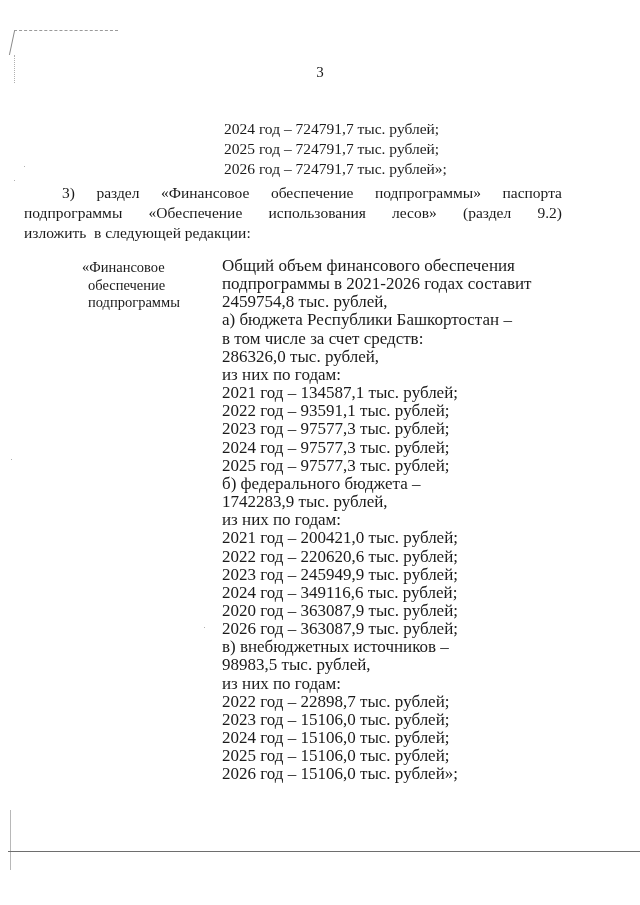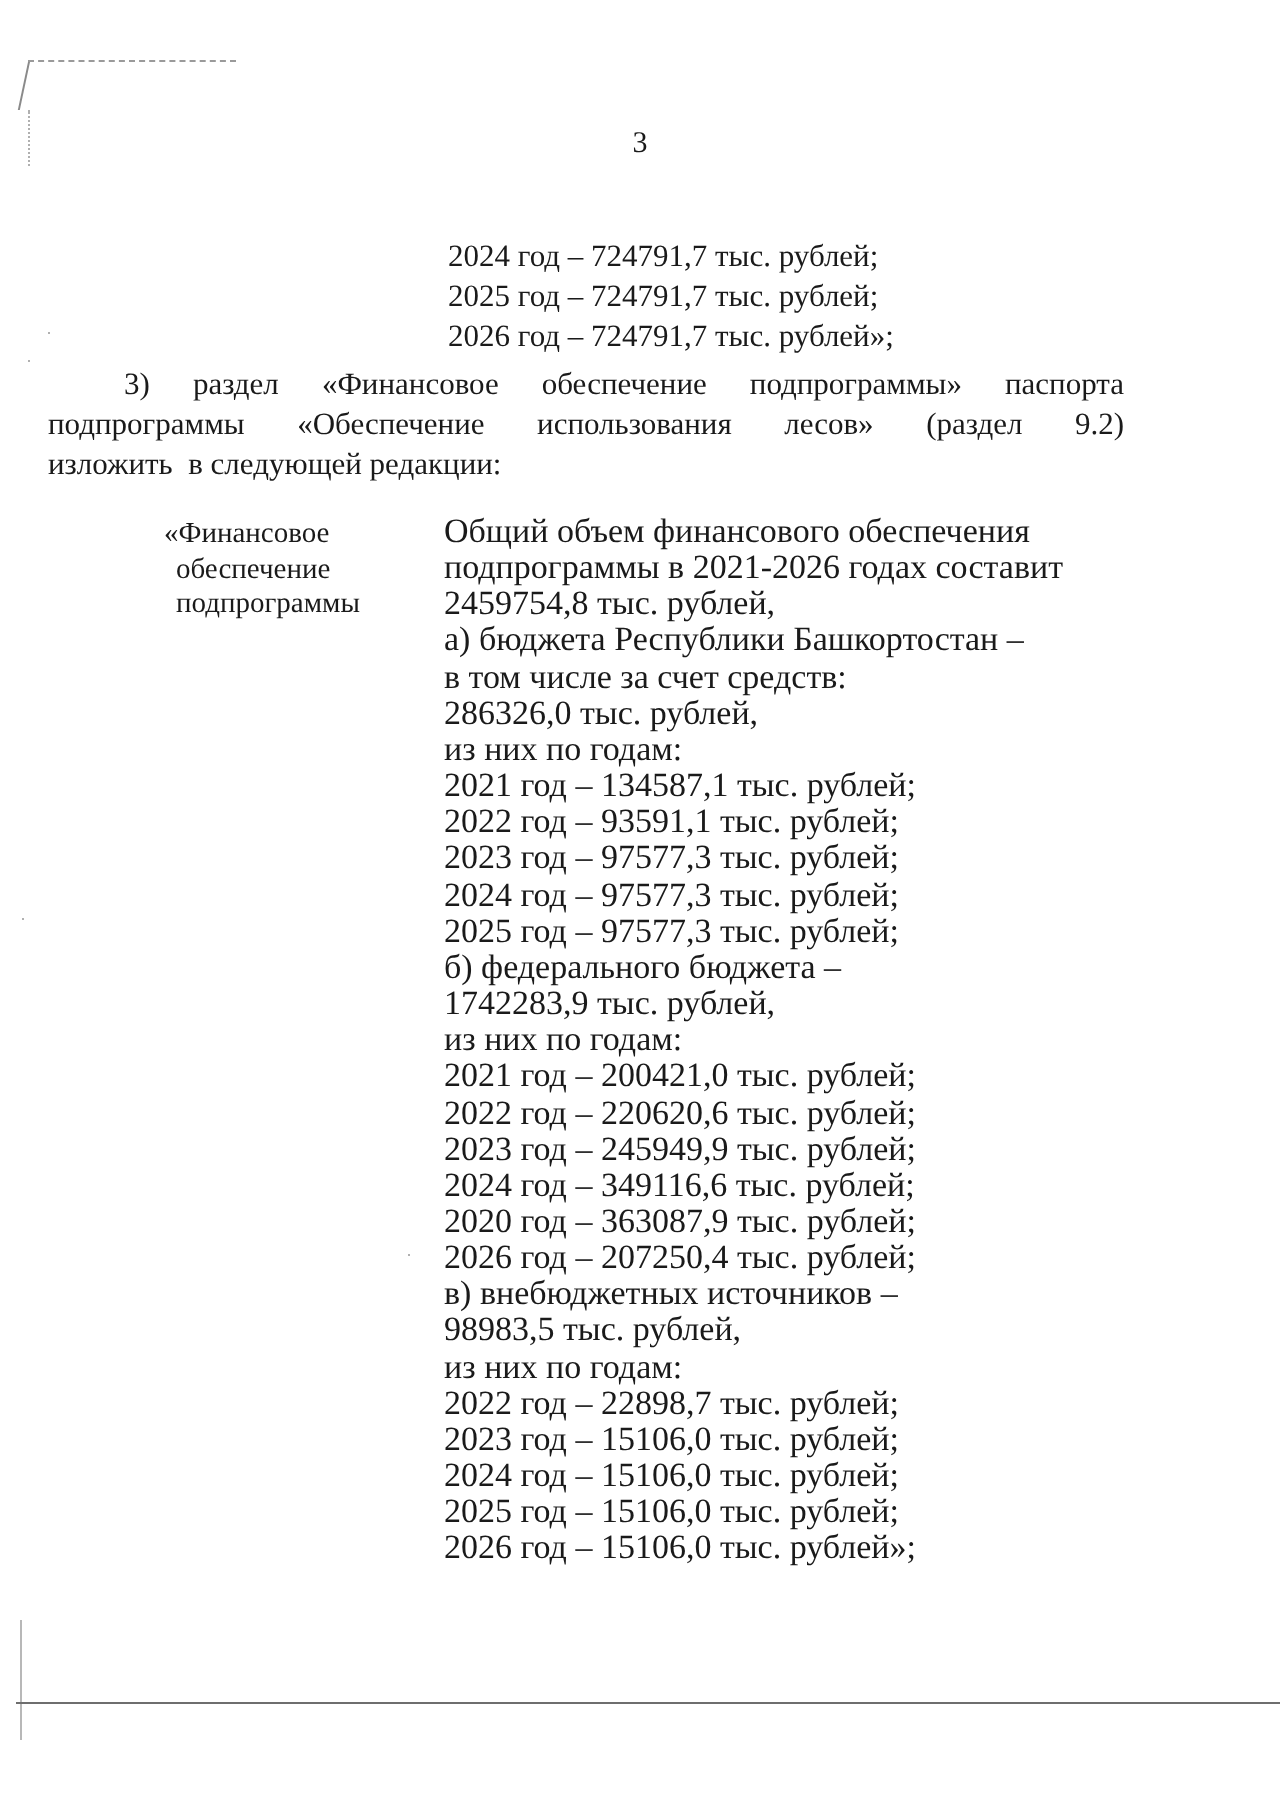--- a/index.html
+++ b/index.html
@@ -167,21 +167,21 @@
   <div>2024 год – 97577,3 тыс. рублей;</div>
   <div>2025 год – 97577,3 тыс. рублей;</div>
   <div>б) федерального бюджета –</div>
   <div>1742283,9 тыс. рублей,</div>
   <div>из них по годам:</div>
   <div>2021 год – 200421,0 тыс. рублей;</div>
   <div>2022 год – 220620,6 тыс. рублей;</div>
   <div>2023 год – 245949,9 тыс. рублей;</div>
   <div>2024 год – 349116,6 тыс. рублей;</div>
   <div>2020 год – 363087,9 тыс. рублей;</div>
-  <div>2026 год – 207250,4 тыс. рублей;</div>
+  <div>2026 год – 363087,9 тыс. рублей;</div>
   <div>в) внебюджетных источников –</div>
   <div>98983,5 тыс. рублей,</div>
   <div>из них по годам:</div>
   <div>2022 год – 22898,7 тыс. рублей;</div>
   <div>2023 год – 15106,0 тыс. рублей;</div>
   <div>2024 год – 15106,0 тыс. рублей;</div>
   <div>2025 год – 15106,0 тыс. рублей;</div>
   <div>2026 год – 15106,0 тыс. рублей»;</div>
 </div>
 

